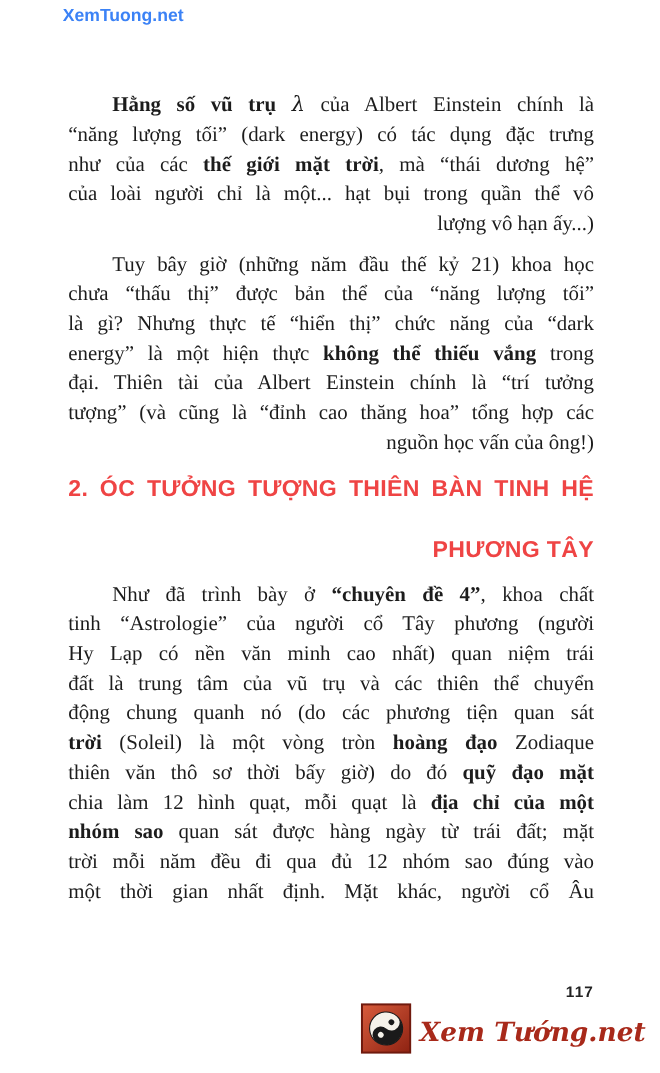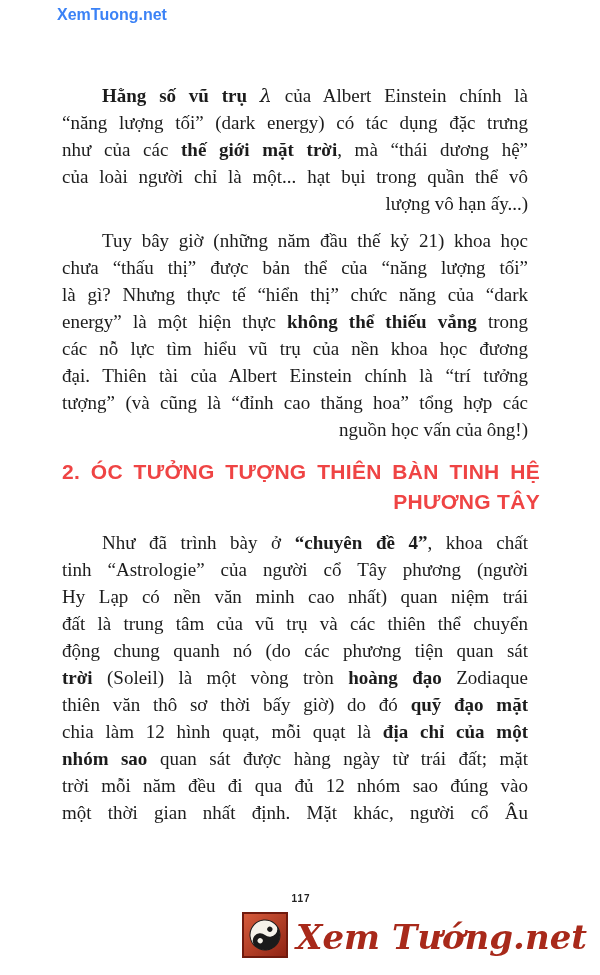--- a/index.html
+++ b/index.html
@@ -17,57 +17,57 @@
     font-family: "Liberation Sans", sans-serif;
     font-weight: bold; font-size: 16px;
     color: #3b82f6; text-decoration: none;
     cursor: pointer;
     margin-left: 19px;
   }
   
   .content {
     position: absolute; left: 62px; top: 82px; width: 478px;
   }
-  .block { margin: 0 12px 10px 0; padding: 0; }
+  .block { margin: 0 0 10px 0; padding: 0; }
   .block.body { font-size: 19px; }
   .block.heading {
     margin: 14px 0 12px 0;
     font-family: "Liberation Sans", sans-serif;
     font-weight: 700; color: #ef4444;
   }
   .line {
     display: block;
     text-align: right;
     overflow: hidden;
   }
   .body .line { line-height: 27px; height: 27px; }
   .heading .line { font-size: 21px; line-height: 30px; height: 30px; letter-spacing: 0.3px; }
   .line.justify { text-align: justify; text-align-last: justify; }
   .line.indent { text-indent: 40px; }
-  .line.hang { padding-left: 33px; }
+  .line.hang { padding-left: 33px; margin-top: 25px; }
   .bold { font-weight: bold; }
   .italic { font-style: italic; font-family: "DejaVu Serif", serif; }
   
   .page-number {
     position: absolute; left: 62px; top: 893px; width: 478px;
-    text-align: center;
+    text-align: right;
     font-family: "Liberation Sans", sans-serif;
-    font-size: 10px; font-weight: 600; color: #222222;
+    font-size: 14px; font-weight: 600; color: #222222;
     letter-spacing: 1px;
   }
   
   .footer-logo {
     position: absolute; right: 13px; top: 912px;
     display: flex; align-items: center; gap: 8px;
     cursor: pointer; text-decoration: none;
   }
   .footer-logo-text {
     font-family: "DejaVu Serif", serif;
     font-style: italic; font-weight: bold;
-    font-size: 34px; color: #a8291a;
+    font-size: 24px; color: #a8291a;
     white-space: nowrap;
   }
   .yinyang-box { display: block; }
 </style>
 </head>
 <body>
 
 <a class="watermark-top">XemTuong.net</a>
 
 <div class="content">
@@ -76,21 +76,20 @@
       <span class="line justify"><span>“năng lượng tối” (dark energy) có tác dụng đặc trưng</span></span>
       <span class="line justify"><span>như của các </span><span class="bold">thế giới mặt trời</span><span>, mà “thái dương hệ”</span></span>
       <span class="line justify"><span>của loài người chỉ là một... hạt bụi trong quần thể vô</span></span>
       <span class="line"><span>lượng vô hạn ấy...)</span></span>
     </p>
     <p class="block body">
       <span class="line justify indent"><span>Tuy bây giờ (những năm đầu thế kỷ 21) khoa học</span></span>
       <span class="line justify"><span>chưa “thấu thị” được bản thể của “năng lượng tối”</span></span>
       <span class="line justify"><span>là gì? Nhưng thực tế “hiển thị” chức năng của “dark</span></span>
       <span class="line justify"><span>energy” là một hiện thực </span><span class="bold">không thể thiếu vắng</span><span> trong</span></span>
-      <span class="line justify"><span>các nỗ lực tìm hiểu vũ trụ của nền khoa học đương</span></span>
       <span class="line justify"><span>đại. Thiên tài của Albert Einstein chính là “trí tưởng</span></span>
       <span class="line justify"><span>tượng” (và cũng là “đỉnh cao thăng hoa” tổng hợp các</span></span>
       <span class="line"><span>nguồn học vấn của ông!)</span></span>
     </p>
     <h2 class="block heading">
       <span class="line justify"><span>2. ÓC TƯỞNG TƯỢNG THIÊN BÀN TINH HỆ</span></span>
       <span class="line hang"><span>PHƯƠNG TÂY</span></span>
     </h2>
     <p class="block body">
       <span class="line justify indent"><span>Như đã trình bày ở </span><span class="bold">“chuyên đề 4”</span><span>, khoa chất</span></span>

